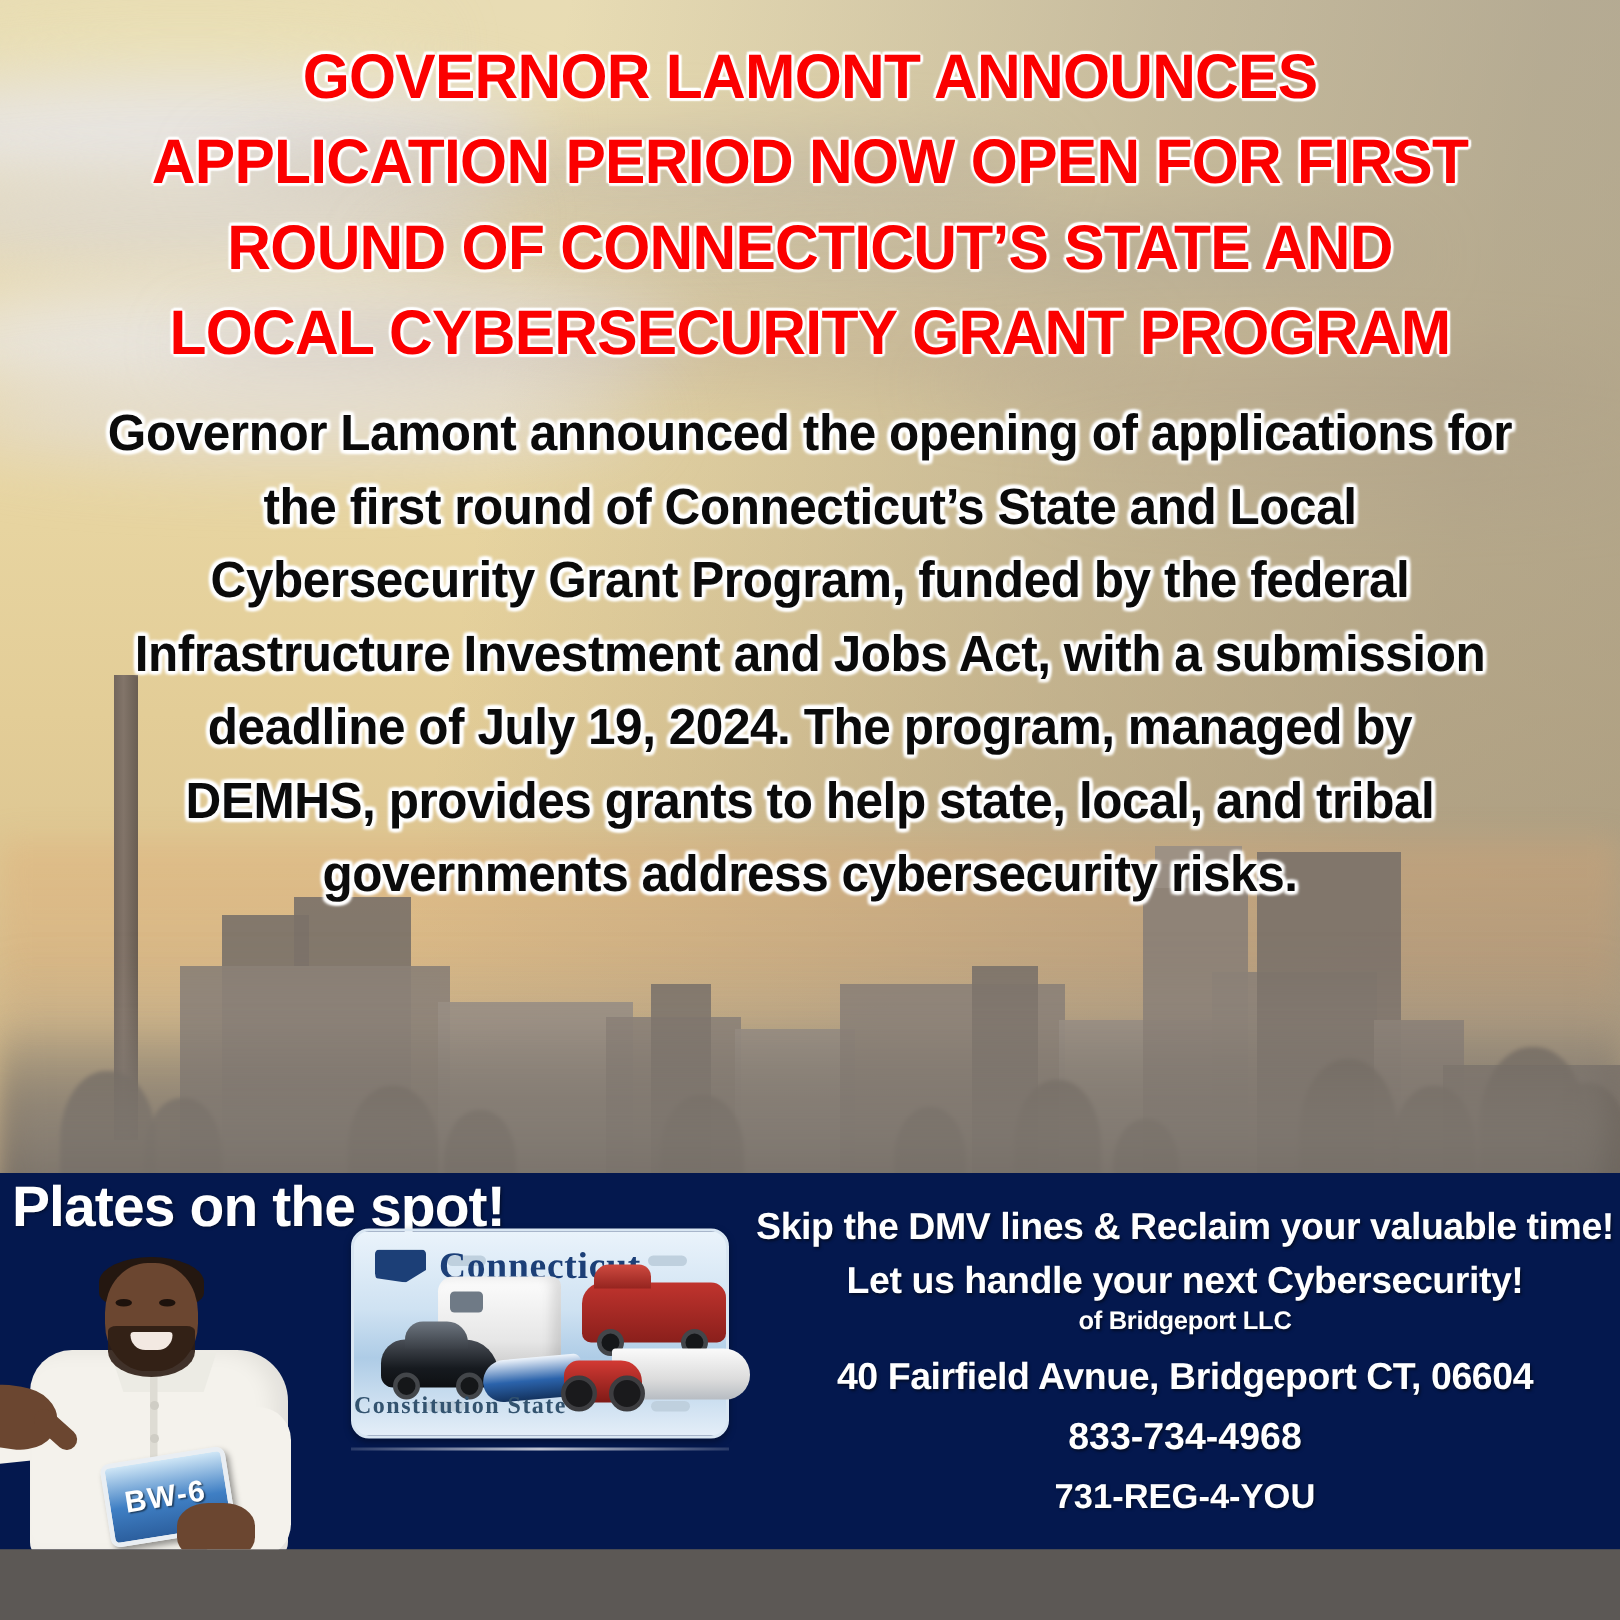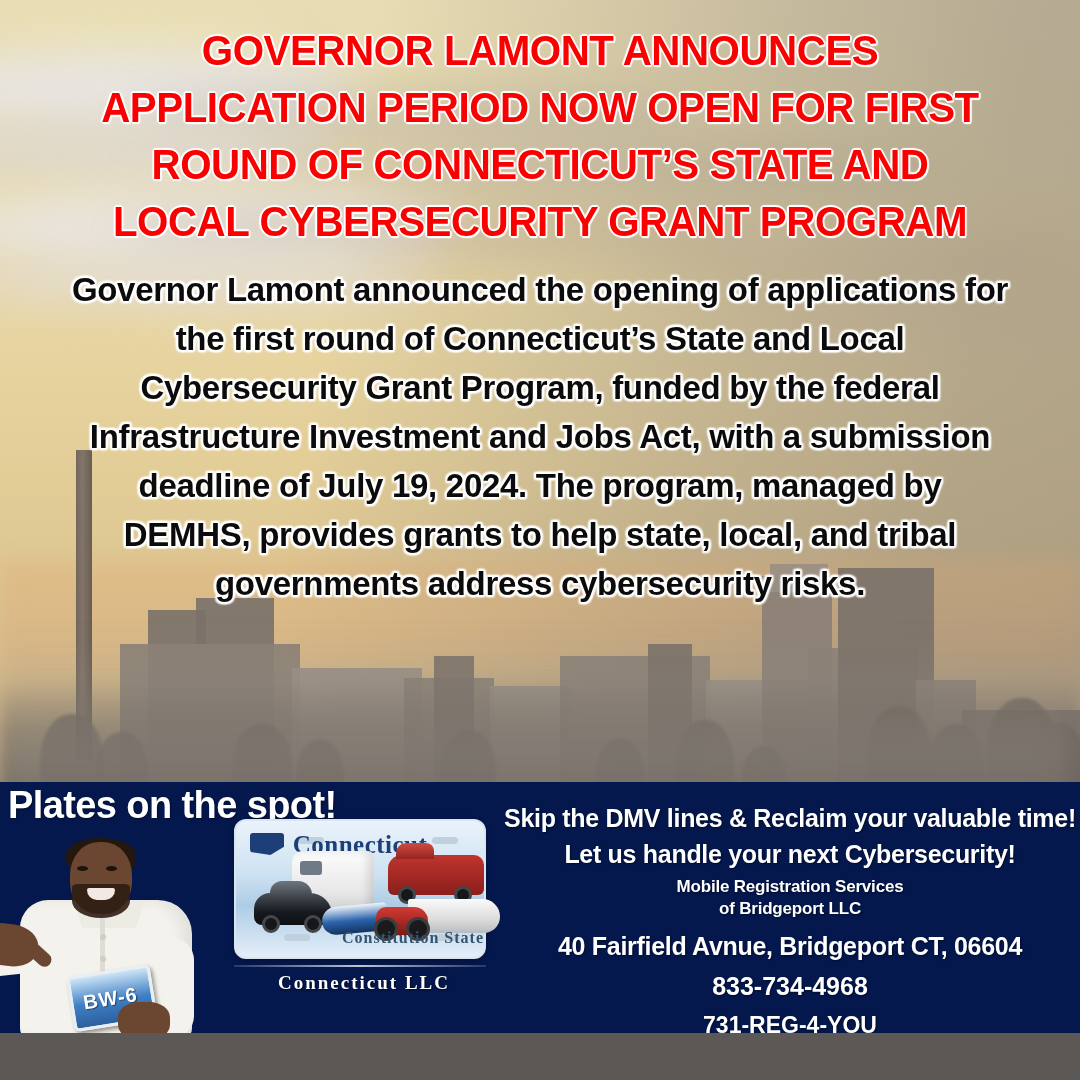--- a/index.html
+++ b/index.html
@@ -224,21 +224,21 @@
     background:linear-gradient(180deg,#eaf3fb 0%,#cfe2f2 38%,#aecce6 62%,#e4eef8 100%);
     border:2px solid #d9e6f2; border-radius:12px;
     box-shadow:0 2px 5px rgba(0,0,0,0.35);
   }
   .plate .ct-name {
     position:absolute; left:0; right:0; top:10px; text-align:center;
     font-family:"Liberation Serif", serif;
     font-size:25px; font-weight:bold; color:#1c3f77; letter-spacing:0.5px;
   }
   .plate .ct-sub {
-    position:absolute; left:0; right:0; bottom:10px; text-align:right;
+    position:absolute; left:0; right:0; bottom:10px; text-align:left;
     font-family:"Liberation Serif", serif;
     font-size:16px; font-weight:bold; color:#33536f; letter-spacing:1px;
   }
   .plate .ctshape {
     position:absolute; left:14px; top:12px; width:34px; height:22px;
     background:#1c3f77; border-radius:3px 3px 0 6px;
     clip-path:polygon(0 0,100% 0,100% 62%,60% 100%,0 86%);
   }
   .slot { position:absolute; width:26px; height:7px; background:#bfd0de; border-radius:4px; }
   .slot.tl { left:62px; top:16px; } .slot.tr { left:196px; top:16px; }
@@ -461,28 +461,26 @@
         <div class="veh v-car">
           <div class="wheel" style="left:8px; bottom:-8px;"></div>
           <div class="wheel" style="right:10px; bottom:-8px;"></div>
         </div>
         <div class="veh v-jet"></div>
         <div class="veh v-moto"></div>
         <div class="ct-sub">Constitution State</div>
       </div>
       <div class="logo-rule"></div>
       <div class="logo-name">
-        <div>Connecticut  LLC</div>
       </div>
     </div>
 
     <div class="contact">
       <div class="c-l1">Skip the DMV lines &amp; Reclaim your valuable time!</div>
       <div class="c-l2">Let us handle your next Cybersecurity!</div>
-      <div class="c-l3">Mobile Registration Services</div>
       <div class="c-l4">of Bridgeport LLC</div>
       <div class="c-addr">40 Fairfield Avnue, Bridgeport CT, 06604</div>
       <div class="c-ph1">833-734-4968</div>
       <div class="c-ph2">731-REG-4-YOU</div>
     </div>
 
   </div>
 
   <div class="bottombar"></div>
 

